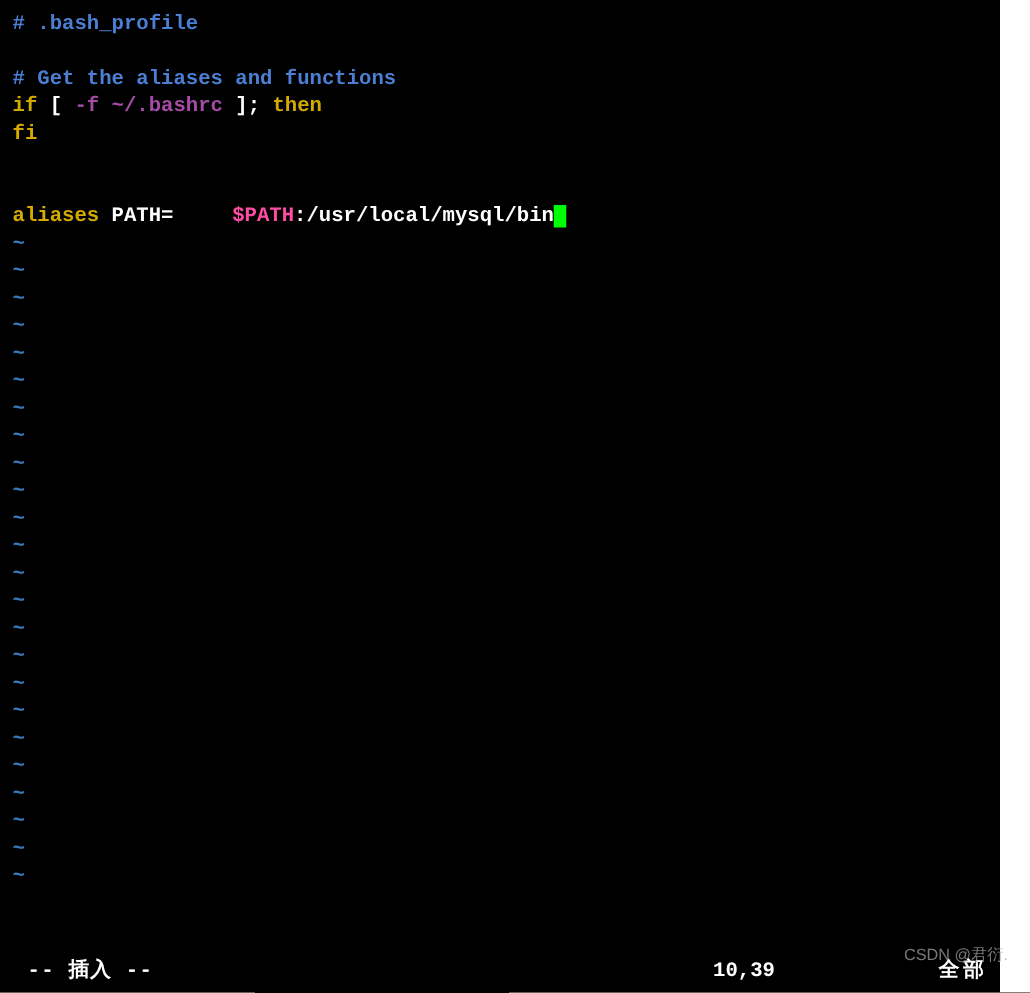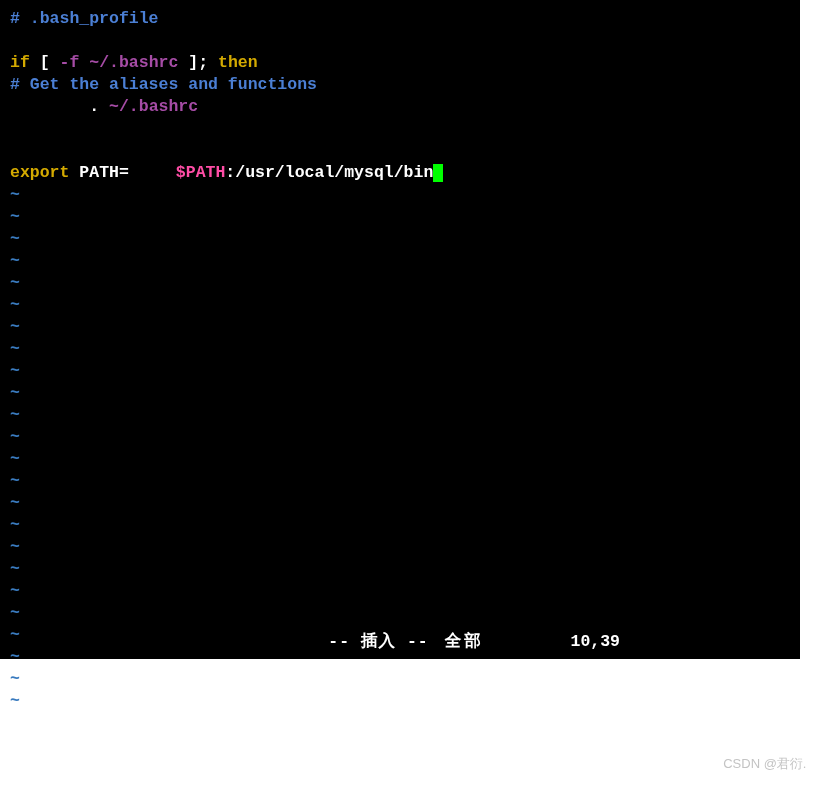--- a/index.html
+++ b/index.html
@@ -11,21 +11,21 @@
       background: #fff;
       font-family: 'Courier New', monospace;
       width: 824px;
       height: 794px;
       overflow: hidden;
       position: relative;
     }
     .terminal {
       background: #000;
       width: 800px;
-      height: 659px;
+      height: 794px;
       padding: 8px 10px;
       font-size: 16.5px;
       line-height: 22px;
       position: relative;
       font-weight: bold;
     }
     .line {
       white-space: pre;
       color: #fff;
     }
@@ -69,21 +69,21 @@
       vertical-align: text-bottom;
     }
     .status-bar {
       position: absolute;
       bottom: 6px;
       left: 22px;
       right: 10px;
       color: #fff;
       font-weight: bold;
       display: flex;
-      justify-content: center;
+      justify-content: space-between;
       font-size: 16.5px;
     }
     .status-left {
       letter-spacing: 1px;
     }
     .status-mid {
       position: absolute;
       right: 170px;
     }
     .status-right {
@@ -101,26 +101,26 @@
       opacity: 0.7;
       z-index: 10;
     }
   </style>
 </head>
 <body>
 
 <div class="terminal">
   <div class="line"><span class="comment"># .bash_profile</span></div>
   <div class="empty-line"></div>
+  <div class="line"><span class="comment"># Get the aliases and functions</span></div>
   <div class="line"><span class="keyword">if</span><span class="bracket"> [ </span><span class="string">-f</span><span class="string"> ~/.bashrc </span><span class="bracket">]; </span><span class="keyword">then</span></div>
-  <div class="line"><span class="comment"># Get the aliases and functions</span></div>
-  <div class="line"><span class="bracket">        . </span><span class="string">~/.bashrc</span></div>
+  <div class="line"><span class="keyword">fi</span></div>
   <div class="empty-line"></div>
   <div class="empty-line"></div>
-  <div class="line"><span class="keyword">export</span><span> </span><span class="variable">PATH</span><span class="equals">=</span><span class="varexpand">$PATH</span><span class="path">:/usr/local/mysql/bin</span><span class="cursor"></span></div>
+  <div class="line"><span class="keyword">aliases</span><span> </span><span class="variable">PATH</span><span class="equals">=</span><span class="varexpand">$PATH</span><span class="path">:/usr/local/mysql/bin</span><span class="cursor"></span></div>
   <div class="line"><span class="empty-marker">~</span></div>
   <div class="line"><span class="empty-marker">~</span></div>
   <div class="line"><span class="empty-marker">~</span></div>
   <div class="line"><span class="empty-marker">~</span></div>
   <div class="line"><span class="empty-marker">~</span></div>
   <div class="line"><span class="empty-marker">~</span></div>
   <div class="line"><span class="empty-marker">~</span></div>
   <div class="line"><span class="empty-marker">~</span></div>
   <div class="line"><span class="empty-marker">~</span></div>
   <div class="line"><span class="empty-marker">~</span></div>

